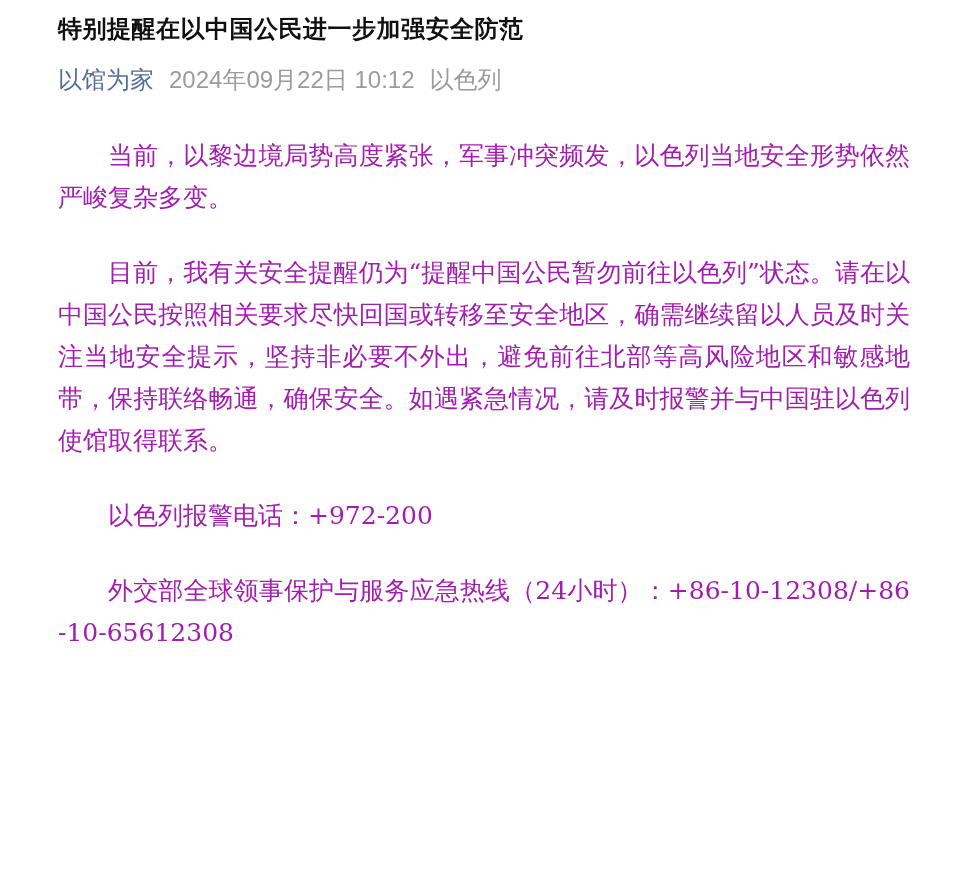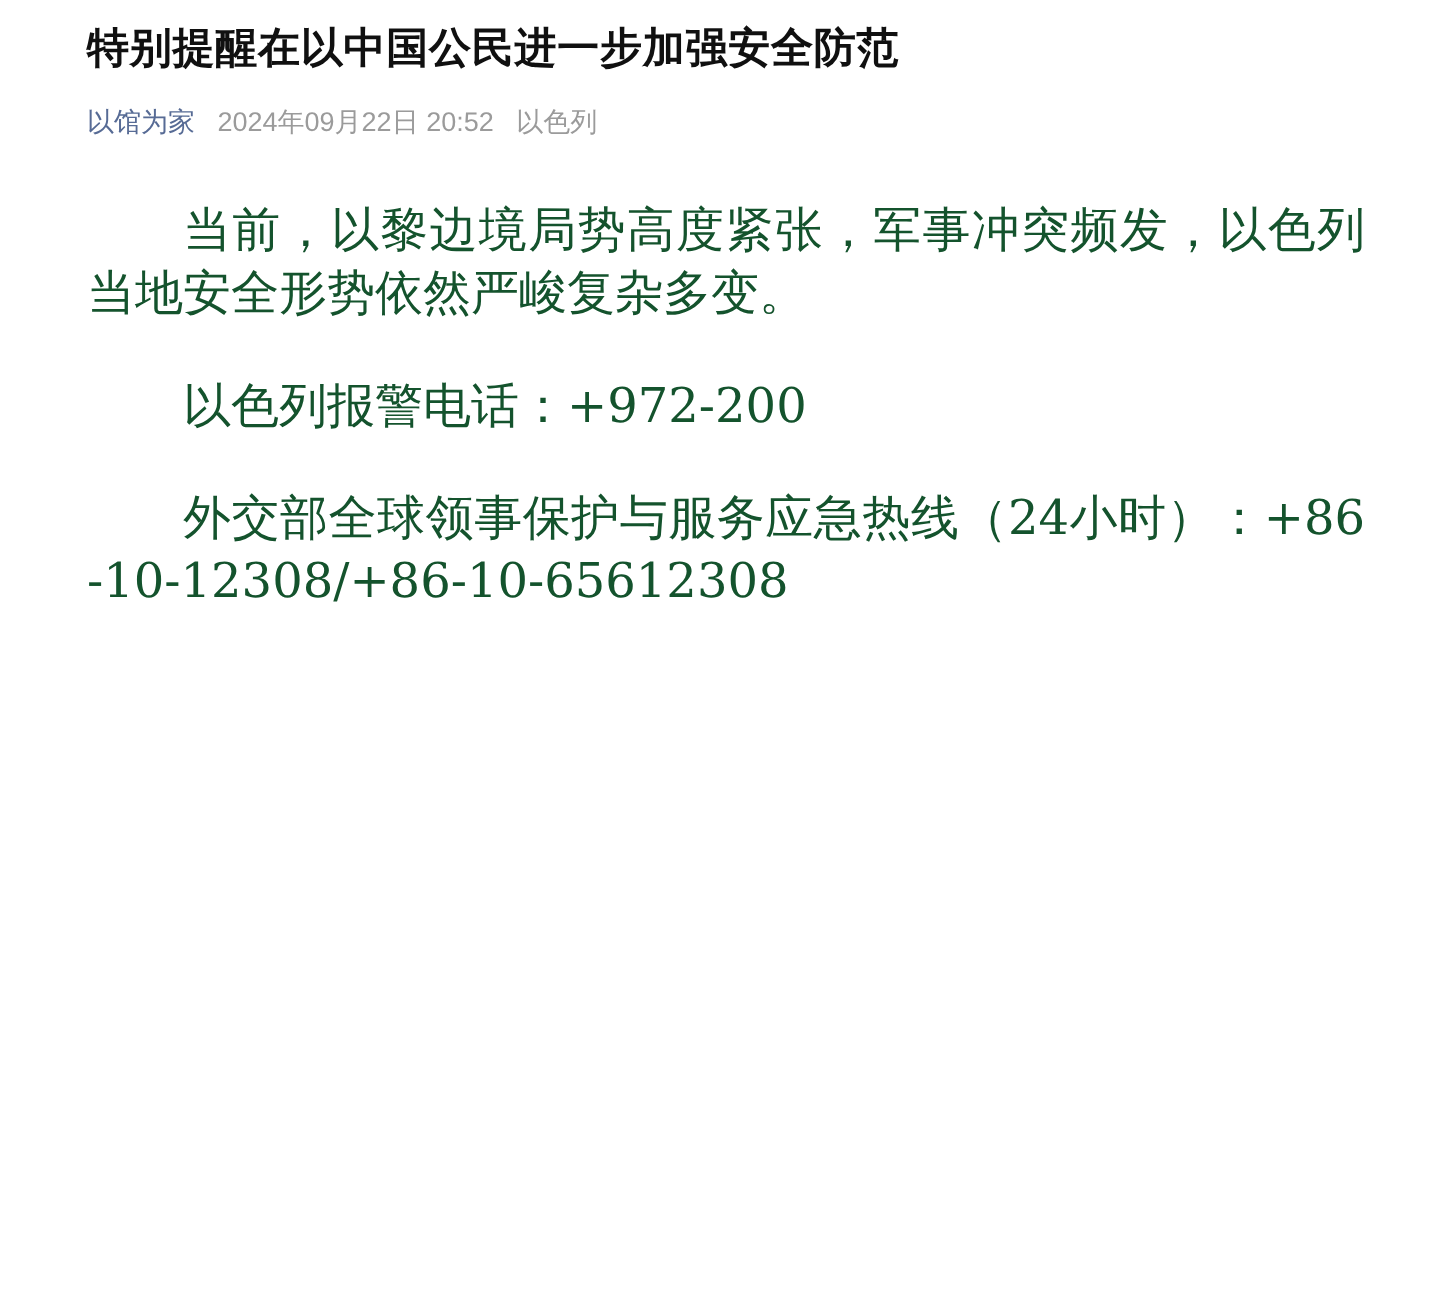--- a/index.html
+++ b/index.html
@@ -11,63 +11,64 @@
     width: 970px;
     height: 875px;
     overflow: hidden;
   }
   .article {
     padding: 13px 60px 0 58px;
   }
   .article-title {
     margin: 0 0 18px 0;
     font-family: "Liberation Sans", sans-serif;
-    font-size: 28px;
+    font-size: 24px;
     line-height: 1.35;
     font-weight: 700;
     color: #101010;
     letter-spacing: 0.5px;
   }
   .meta {
     display: flex;
     align-items: baseline;
     gap: 15px;
     font-family: "Liberation Sans", sans-serif;
-    font-size: 18px;
+    font-size: 24px;
     line-height: 1.4;
     color: #9b9b9b;
     margin: 0 0 38px 0;
   }
   .meta .account {
     color: var(--accent-link, #576b95);
     text-decoration: none;
     cursor: pointer;
   }
   .content p {
     font-family: "DejaVu Serif", serif;
-    font-size: 32px;
+    font-size: 25px;
     line-height: 42px;
-    color: #14532d;
+    color: #a21caf;
     margin: 0 0 33px 0;
     text-align: justify;
     text-justify: inter-character;
     text-indent: 2em;
     word-break: break-all;
   }
 </style>
 </head>
 <body>
 
 <div class="article">
   <h1 class="article-title">特别提醒在以中国公民进一步加强安全防范</h1>
 
   <div class="meta">
     <a class="account">以馆为家</a>
-    <span>2024年09月22日 20:52</span>
+    <span>2024年09月22日 10:12</span>
     <span>以色列</span>
   </div>
 
   <div class="content">
       <p>当前，以黎边境局势高度紧张，军事冲突频发，以色列当地安全形势依然严峻复杂多变。</p>
+      <p>目前，我有关安全提醒仍为“提醒中国公民暂勿前往以色列”状态。请在以中国公民按照相关要求尽快回国或转移至安全地区，确需继续留以人员及时关注当地安全提示，坚持非必要不外出，避免前往北部等高风险地区和敏感地带，保持联络畅通，确保安全。如遇紧急情况，请及时报警并与中国驻以色列使馆取得联系。</p>
       <p>以色列报警电话：+972-200</p>
       <p>外交部全球领事保护与服务应急热线（24小时）：+86-10-12308/+86-10-65612308</p>
     </div>
 </div>
 
 </body></html>

